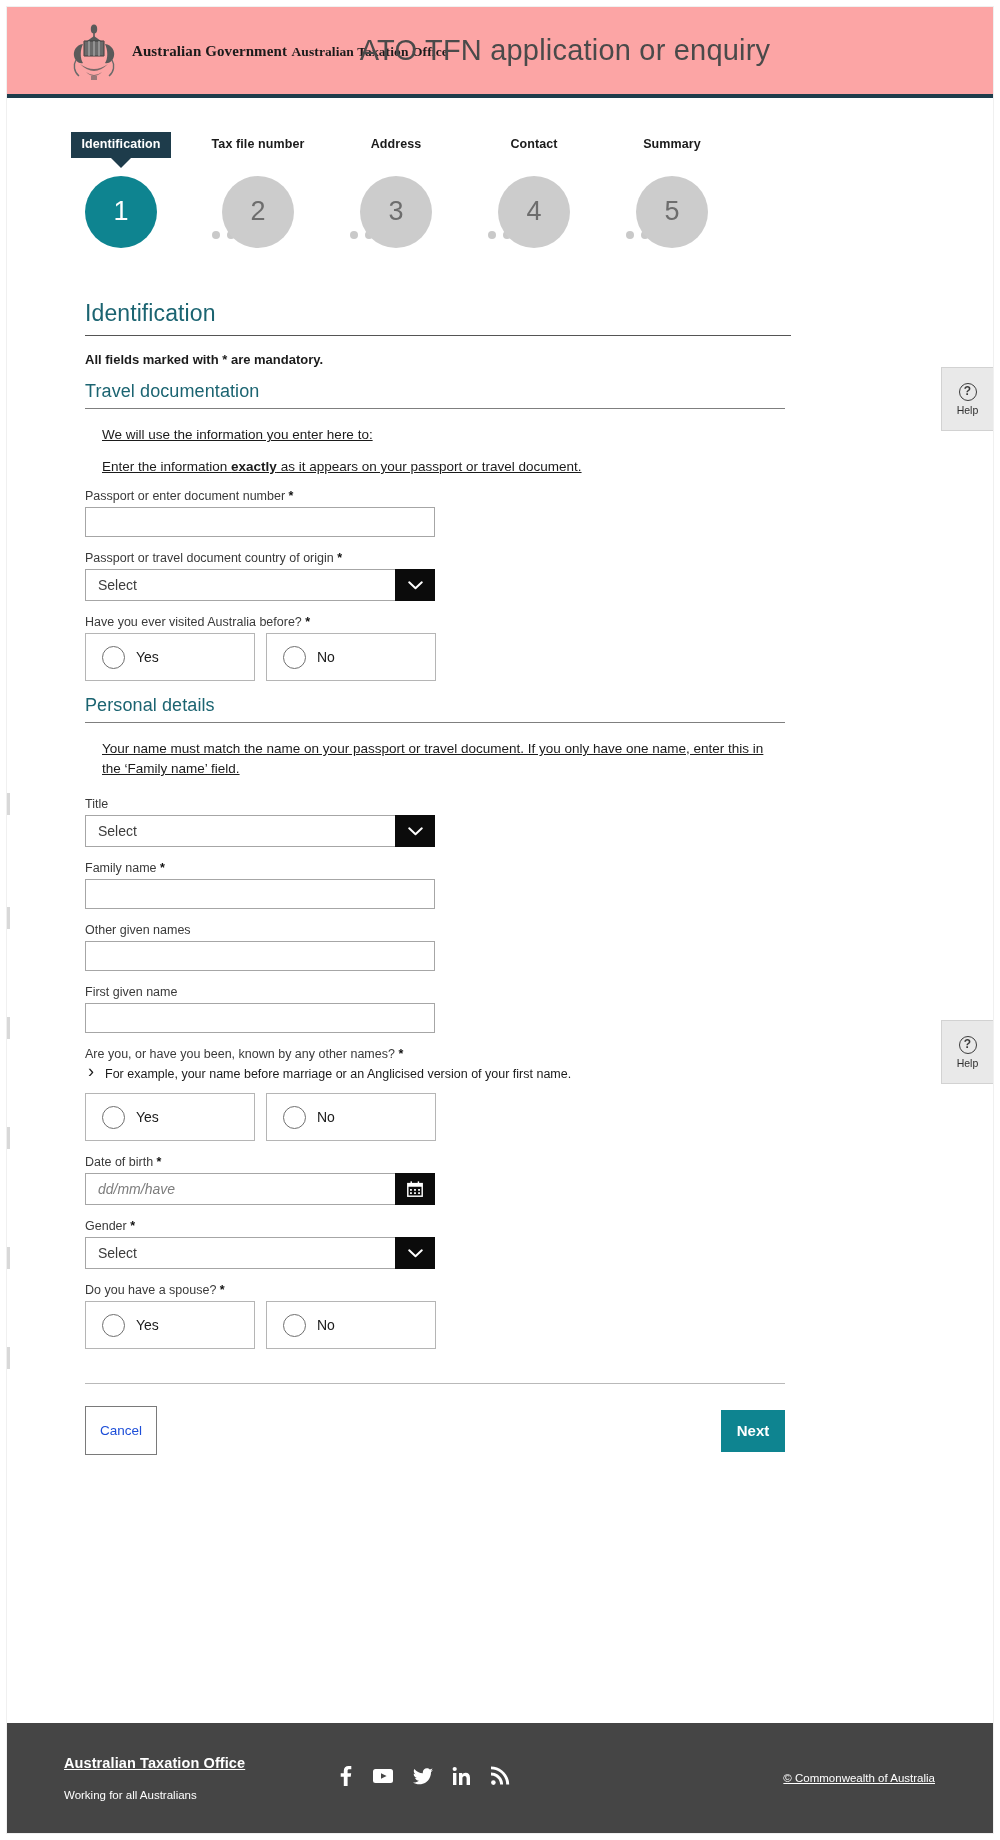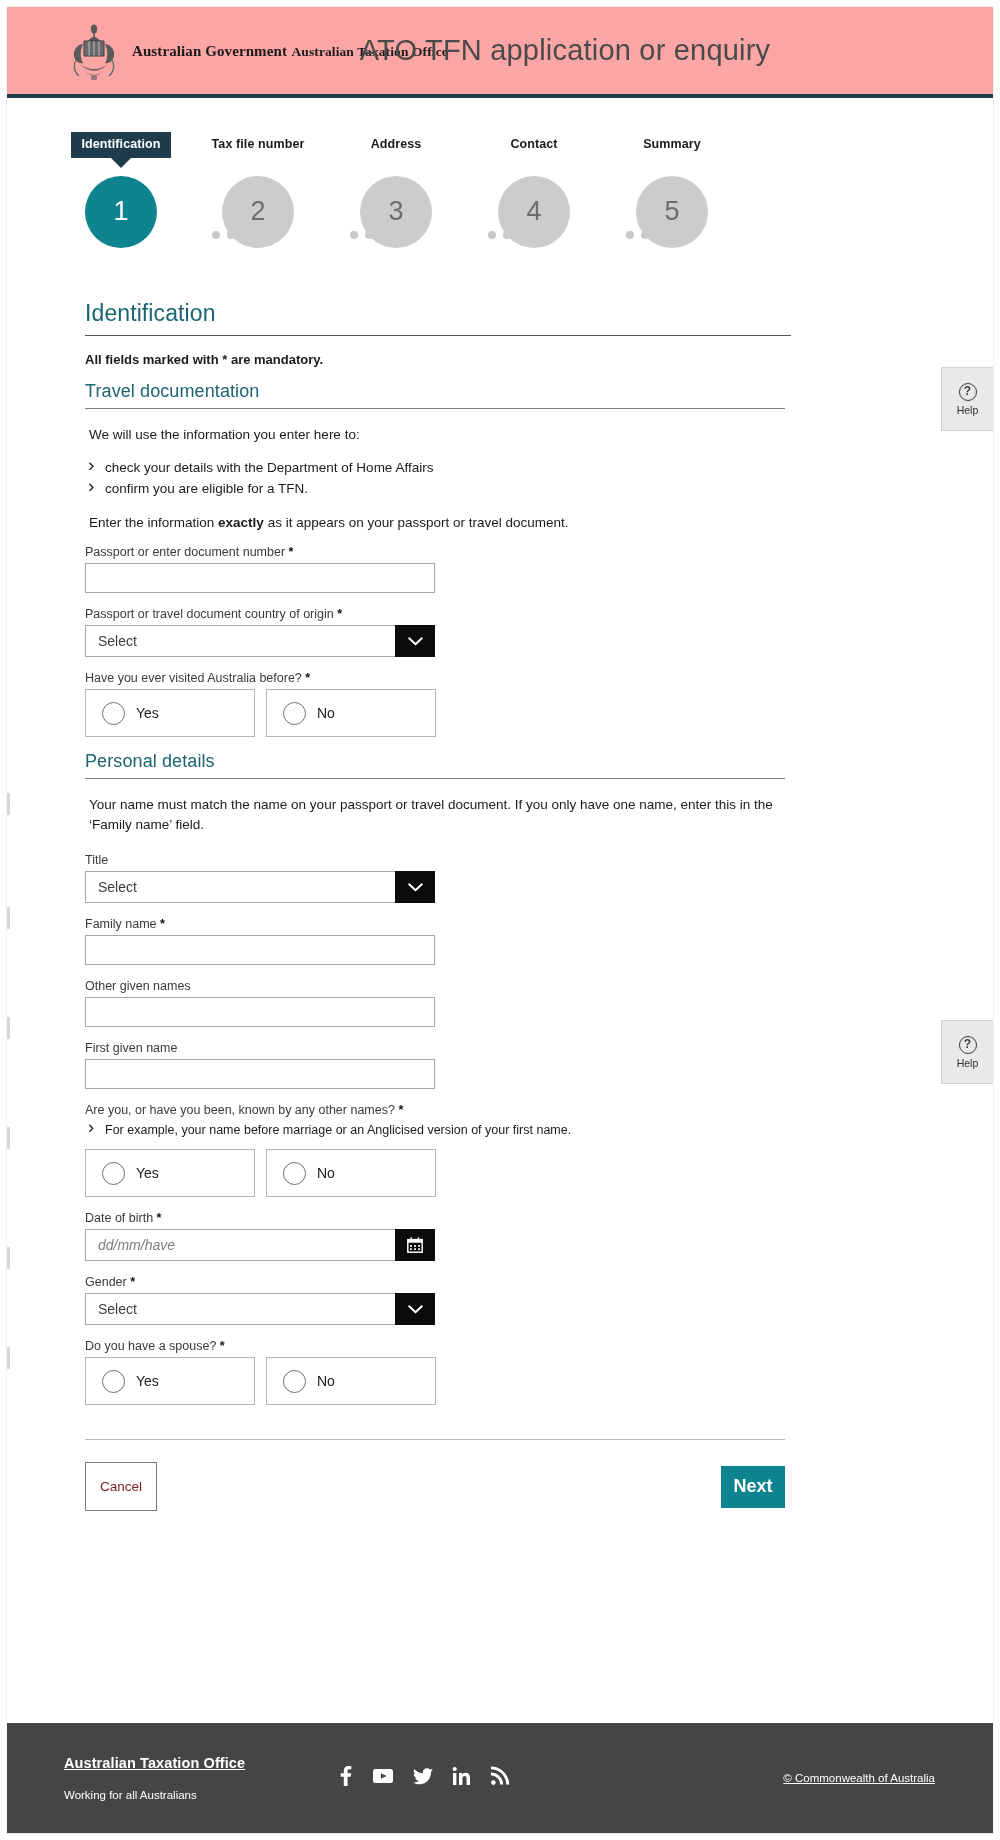--- a/index.html
+++ b/index.html
@@ -77,21 +77,21 @@
   .rule-dark { height:1px; background:#555555; width:706px; }
 
   .mandatory { font-size:13px; font-weight:700; color:#1b1b1b; margin:16px 0 14px; }
 
   h2.section-title {
     font-size:18px; font-weight:400; color:#1b6471;
     margin:0 0 6px 0; letter-spacing:.1px;
   }
   .sec-rule { height:1px; background:#7f7f7f; width:700px; margin-bottom:16px; }
 
-  p.body { font-size:13.5px; line-height:20px; color:#1b1b1b; margin:0 4px 12px; }
+  p.body { font-size:13.5px; line-height:20px; color:#1b1b1b; margin:0 17px 12px;text-decoration:underline; }
   p.body b { font-weight:700; }
 
   ul.chev { list-style:none; margin:0 0 14px; padding:0; }
   ul.chev li { font-size:13.5px; line-height:21px; color:#1b1b1b; position:relative; padding-left:20px; }
   ul.chev li:before {
     content:"\203A"; position:absolute; left:3px; top:-3px;
     font-size:19px; color:#1b1b1b; font-weight:400;
   }
   .hint { font-size:12.5px; line-height:19px; color:#1b1b1b; position:relative; padding-left:20px; margin:4px 0 9px; }
   .hint:before { content:"\203A"; position:absolute; left:3px; top:-3px; font-size:18px; color:#1b1b1b; }
@@ -136,26 +136,26 @@
     display:flex; align-items:center; padding-left:16px; gap:11px;
   }
   .radio-dot { width:23px; height:23px; border-radius:50%; border:1.5px solid #6f6f6f; background:#fff; flex:0 0 23px; }
   .radio-text { font-size:14px; color:#1b1b1b; }
 
   
   .actions-rule { height:1px; background:#b9b9b9; width:700px; margin:34px 0 22px; }
   .actions { display:flex; justify-content:space-between; align-items:center; width:700px; }
   .btn-cancel {
     width:72px; height:49px; border:1px solid #7a7a7a; background:#ffffff;
-    font-family:"Liberation Sans", sans-serif; font-size:13.5px; color:#7f1d1d;
+    font-family:"Liberation Sans", sans-serif; font-size:13.5px; color:#1d4ed8;
     cursor:pointer;
   }
   .btn-next {
     width:64px; height:42px; border:none; background:#0e8490;
-    font-family:"Liberation Sans", sans-serif; font-size:18px; font-weight:700; color:#ffffff;
+    font-family:"Liberation Sans", sans-serif; font-size:15px; font-weight:700; color:#ffffff;
     cursor:pointer;
   }
 
   
   .help-tab {
     position:absolute; right:0; width:52px; height:64px;
     background:#e9e9e9; border:1px solid #d2d2d2; border-right:none;
     display:flex; flex-direction:column; align-items:center; justify-content:center; gap:3px;
     cursor:pointer;
   }
@@ -267,24 +267,20 @@
       <h1 class="page-title">Identification</h1>
       <div class="rule-dark"></div>
 
       <div class="mandatory">All fields marked with * are mandatory.</div>
 
       <h2 class="section-title">Travel documentation</h2>
       <div class="sec-rule"></div>
 
       <p class="body">We will use the information you enter here to:</p>
 
-      <ul class="chev">
-        <li>check your details with the Department of Home Affairs</li>
-        <li>confirm you are eligible for a TFN.</li>
-      </ul>
 
       <p class="body"><span>Enter the information </span><b>exactly</b><span> as it appears on your passport or travel document.</span></p>
 
       <div class="field">
         <label class="field-label"><span>Passport or enter document number</span> <span class="req">*</span></label>
         <input class="text-input" type="text" value="" style="">
       </div>
 
       <div class="field">
         <label class="field-label"><span>Passport or travel document country of origin</span> <span class="req">*</span></label>

